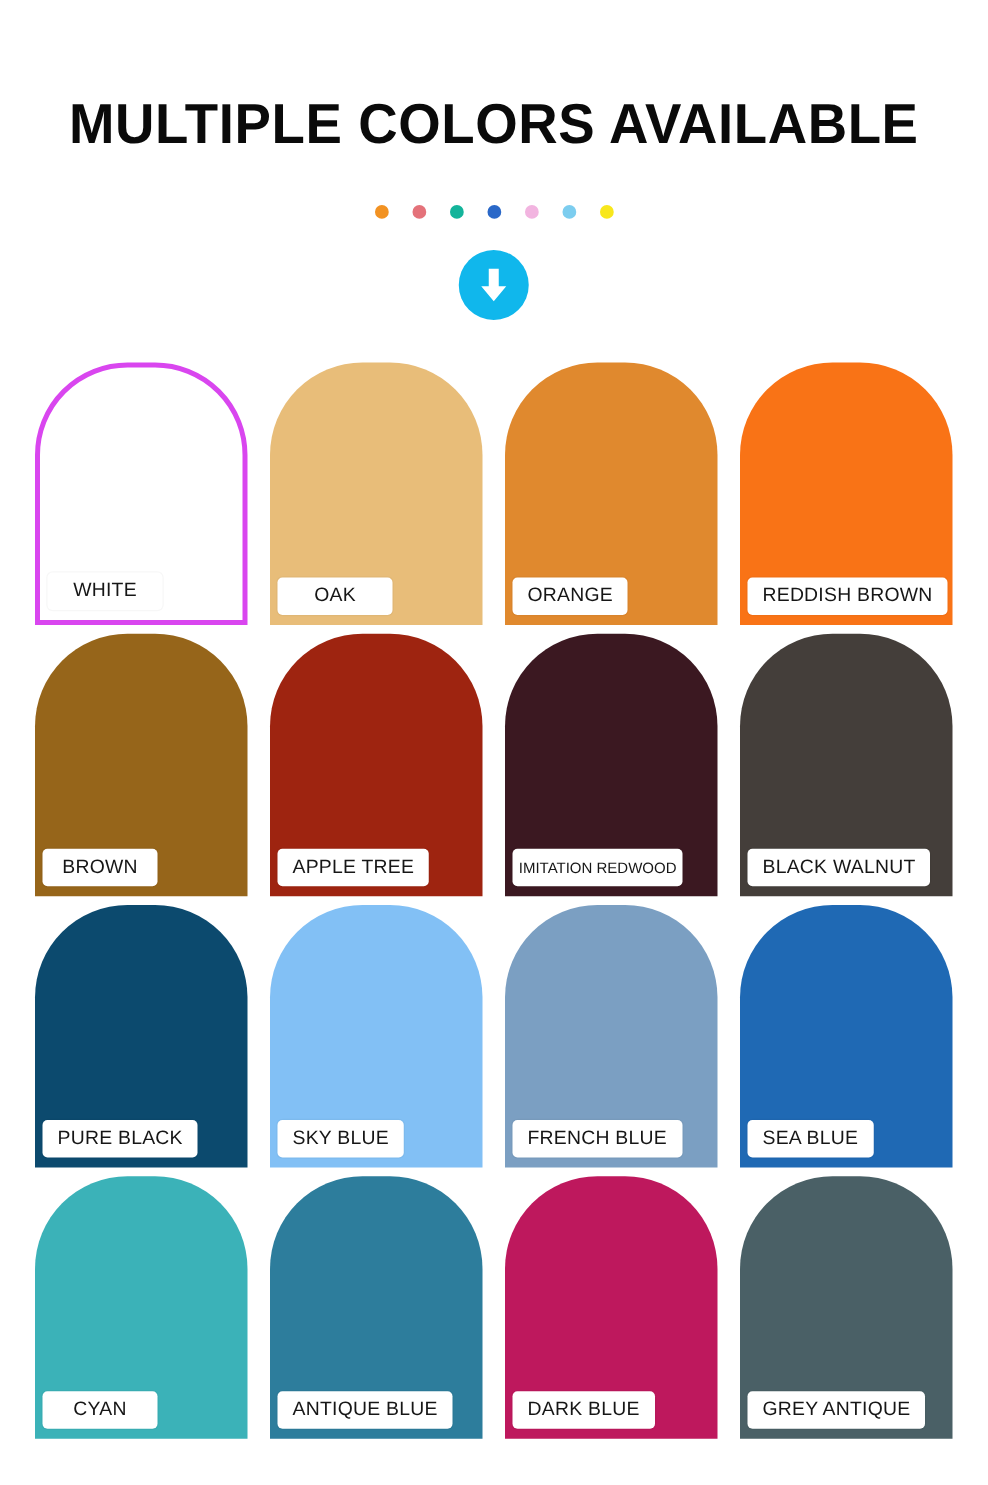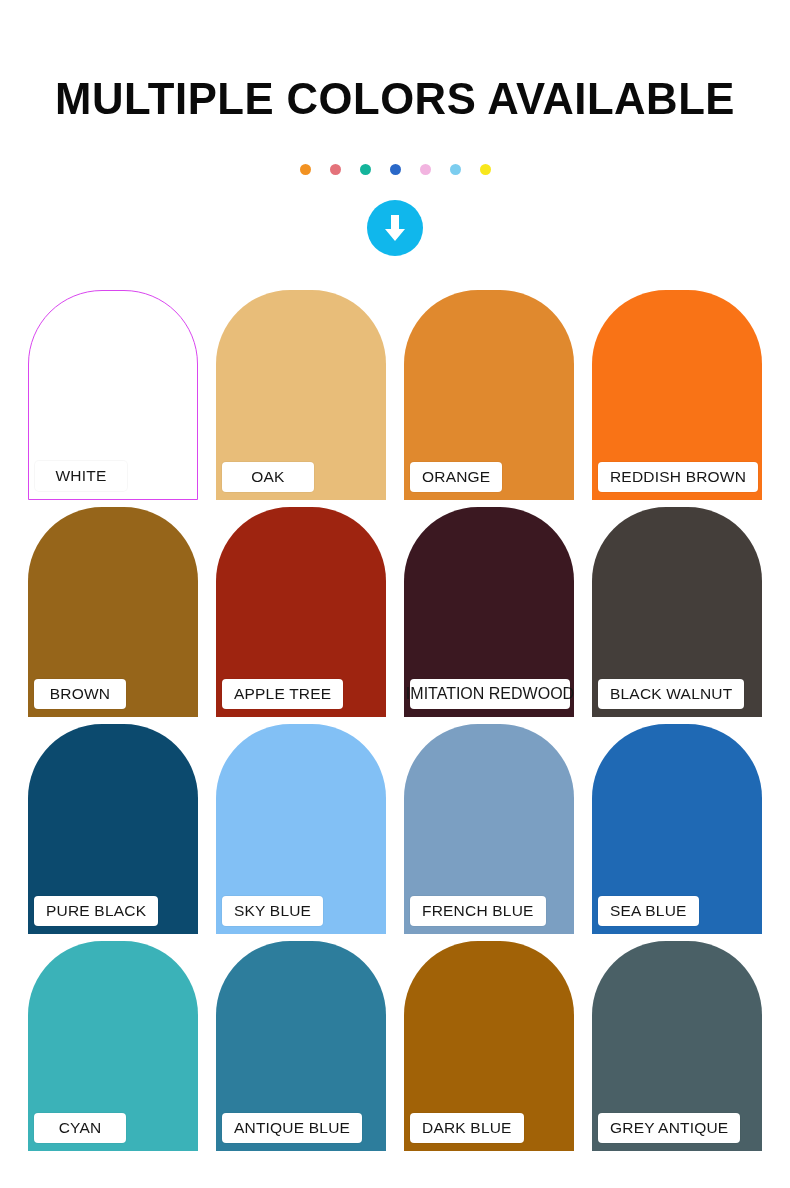--- a/index.html
+++ b/index.html
@@ -81,21 +81,21 @@
   }
 
   .swatch {
     position: relative;
     height: 210px;
     border-radius: 74px 74px 0 0;
     overflow: hidden;
   }
 
   .swatch.bordered {
-    border: 1px solid #d946ef;
+    border: 4px solid #d946ef;
   }
 
   .label-pill {
     position: absolute;
     left: 6px;
     bottom: 8px;
     min-width: 92px;
     max-width: 160px;
     height: 30px;
     background: #ffffff;
@@ -112,21 +112,21 @@
     font-size: 15.5px;
     font-weight: 400;
     color: #161616;
     letter-spacing: 0.2px;
     white-space: nowrap;
     line-height: 1;
   }
 
   .label-pill.tight { padding: 0 5px; }
   .label-pill.tight .label-text {
-    font-size: 16px;
+    font-size: 12px;
     letter-spacing: 0;
   }
 </style>
 </head>
 <body>
 
 <div class="page">
 
   <div class="header">
     <div class="headline">MULTIPLE COLORS AVAILABLE</div>
@@ -214,21 +214,21 @@
       <div class="swatch" style="background: rgb(59, 178, 184);">
         <div class="label-pill">
           <span class="label-text">CYAN</span>
         </div>
       </div>
       <div class="swatch" style="background: rgb(45, 125, 156);">
         <div class="label-pill">
           <span class="label-text">ANTIQUE BLUE</span>
         </div>
       </div>
-      <div class="swatch" style="background: #a16207;">
+      <div class="swatch" style="background: #be185d;">
         <div class="label-pill">
           <span class="label-text">DARK BLUE</span>
         </div>
       </div>
       <div class="swatch" style="background: rgb(74, 96, 102);">
         <div class="label-pill">
           <span class="label-text">GREY ANTIQUE</span>
         </div>
       </div>
     </div>

